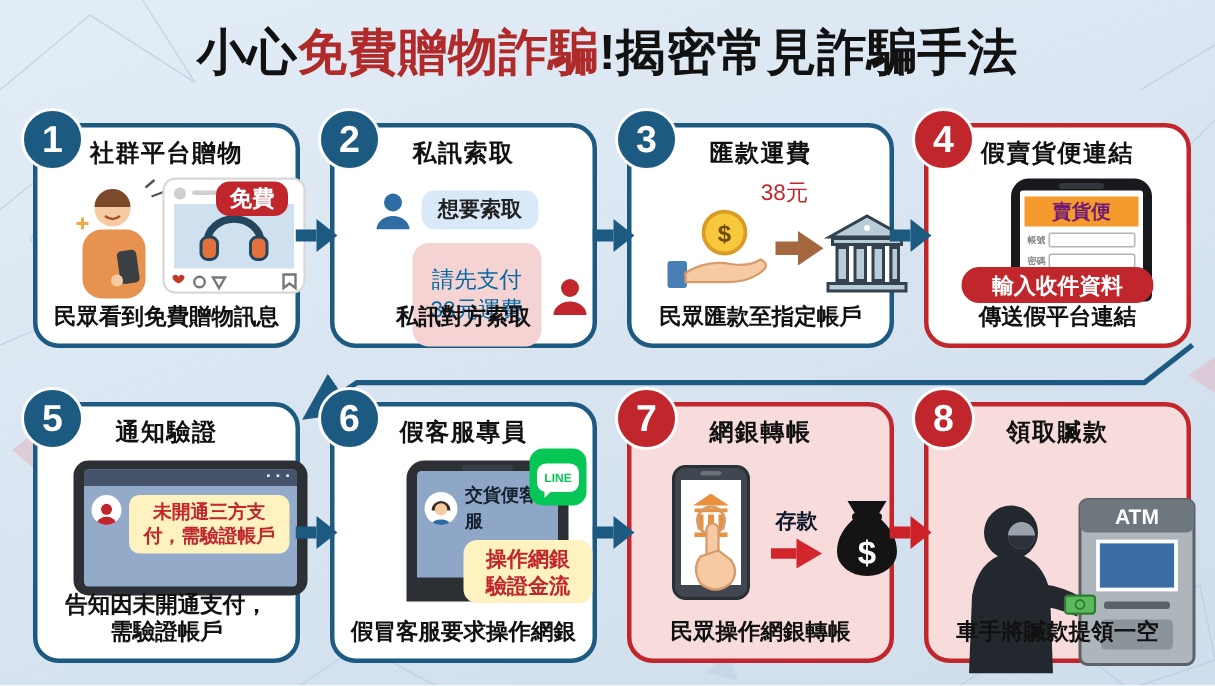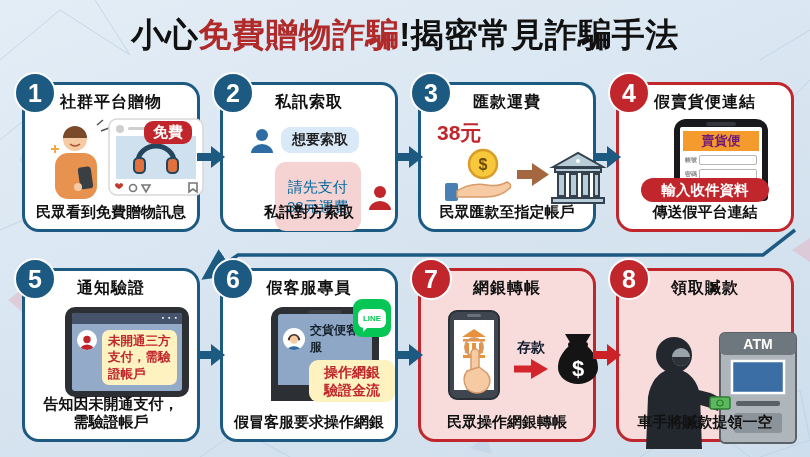--- a/index.html
+++ b/index.html
@@ -50,39 +50,39 @@
 
   
   .chat2 { display:flex; flex-direction:column; gap:9px; padding:10px 10px 0; }
   .chatline { display:flex; align-items:center; gap:6px; }
   .bubble-blue { background:#d9e9f8; border-radius:9px; padding:4px 11px; font-size:14px; font-weight:700; color:#222; }
   .bubble-pink { background:#f6d3d3; border-radius:11px; padding:15px 12px; font-size:15px; font-weight:400;
                  color:#0369a1; text-align:center; line-height:1.3; }
   .mleft { margin-left:26px; }
 
   
-  .amount { text-align:left; font-size:21px; font-weight:700; color:#c0262c; margin:2px 0 0; }
+  .amount { text-align:center; font-size:15px; font-weight:400; color:#c0262c; margin:2px 0 0; }
 
   
   .phone4 { width:94px; margin:2px auto 0; height:82px; background:#17191d; border-radius:12px 12px 4px 4px;
             padding:8px 6px 0; position:relative; }
   .phone4 .notch { position:absolute; top:3px; left:50%; transform:translateX(-50%); width:30px; height:4px;
                    background:#33363c; border-radius:2px; }
   .screen4 { background:#fff; height:74px; border-radius:2px; overflow:hidden; }
   .banner4 { margin:4px 3px 3px; background:#f59b2d; color:#701a75; font-weight:800; font-size:13px;
              text-align:center; padding:1px 0; }
   .field { display:flex; align-items:center; gap:2px; margin:4px 5px 0; }
   .field .flabel { font-size:6px; color:#888; font-weight:700; }
   .field .fbox { flex:1; height:10px; border:1px solid #b5b5b5; border-radius:2px; background:#fff; }
   .pill4 { position:absolute; left:50%; transform:translateX(-50%); bottom:27px; width:128px;
            background:#c0262c; color:#fff; font-weight:800; font-size:14.5px; text-align:center;
            border-radius:14px; padding:2.5px 0; z-index:4; }
 
   
-  .phone5 { width:124px; height:90px; margin:4px auto 0; background:#2c2f33; border-radius:10px; padding:6px 7px; }
+  .phone5 { width:156px; height:90px; margin:4px auto 0; background:#2c2f33; border-radius:10px; padding:6px 7px;text-align:center; }
   .screen5 { position:relative; width:100%; height:100%; background:#93aac9; border-radius:3px; overflow:hidden; }
   .sbar5 { height:11px; background:#46546b; }
   .sbar5 .dots { float:right; color:#e8edf4; font-size:7px; letter-spacing:1px; margin:1px 4px 0 0; }
   .chat5 { display:flex; gap:5px; padding:6px 5px 0; }
   .avat5 { width:20px; height:20px; border-radius:50%; background:#fff; flex:none;
            display:flex; align-items:flex-end; justify-content:center; overflow:hidden; }
   .bub5 { background:#fdf2c0; border-radius:7px; padding:3px 6px; color:#c0262c; font-weight:800;
           font-size:12.5px; line-height:1.3; }
 
   

